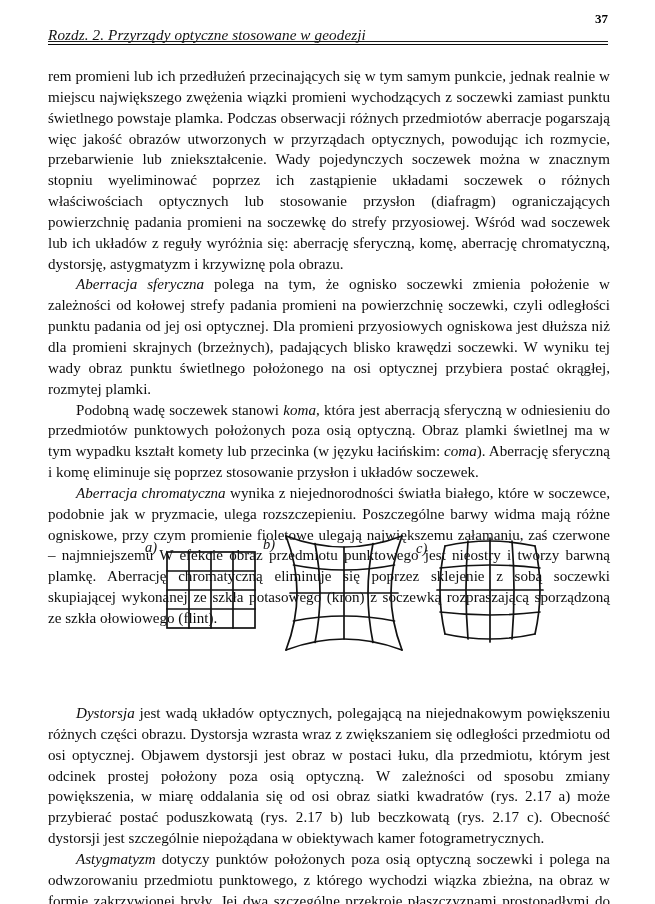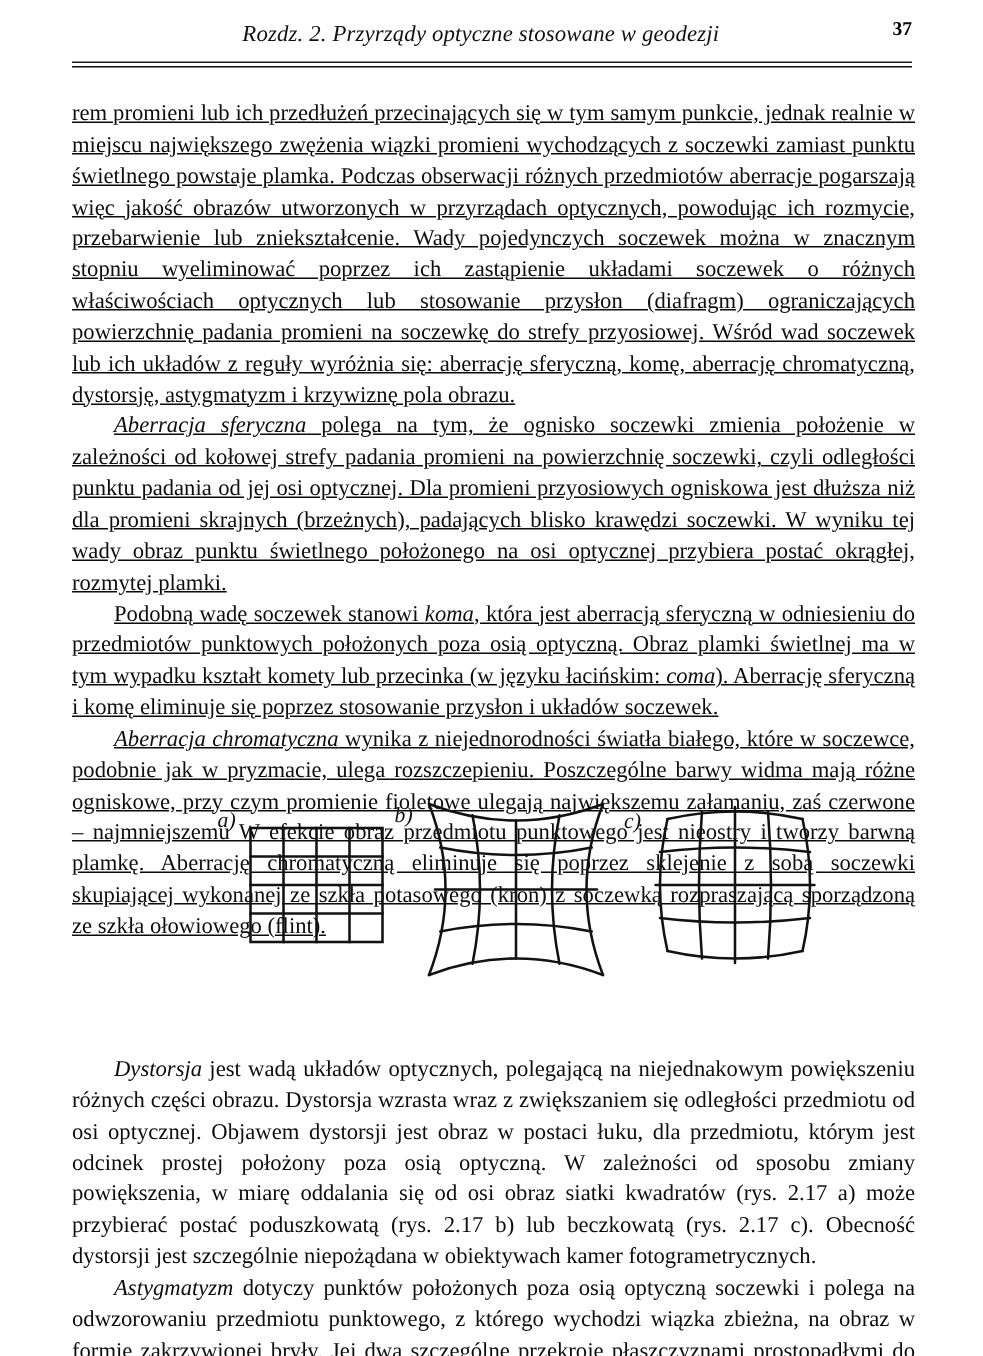--- a/index.html
+++ b/index.html
@@ -21,23 +21,22 @@
   .header {
     position: absolute;
     left: 48px;
     top: 14px;
     width: 560px;
     height: 30px;
   }
   .header-title {
     position: absolute;
     left: 0;
-    top: 0;
+    top: 12px;
     width: 545px;
-    text-align: center;
     font-style: italic;
     font-size: 15.2px;
     letter-spacing: 0.1px;
     white-space: nowrap;
     color: #111;
   }
   .header-pageno {
     position: absolute;
     right: 0;
     top: -3px;
@@ -64,21 +63,20 @@
     width: 100%; height: 1.6px;
     background: #0a0a0a;
   }
 
   
   .body-col {
     position: absolute;
     left: 48px;
     top: 66px;
     width: 562px;
-    text-decoration: underline;
   }
   p.t {
     margin: 0;
     font-size: 15.1px;
     line-height: 20.85px;
     text-align: justify;
     text-justify: inter-word;
     hyphens: manual;
     color: #0d0d0d;
   }

